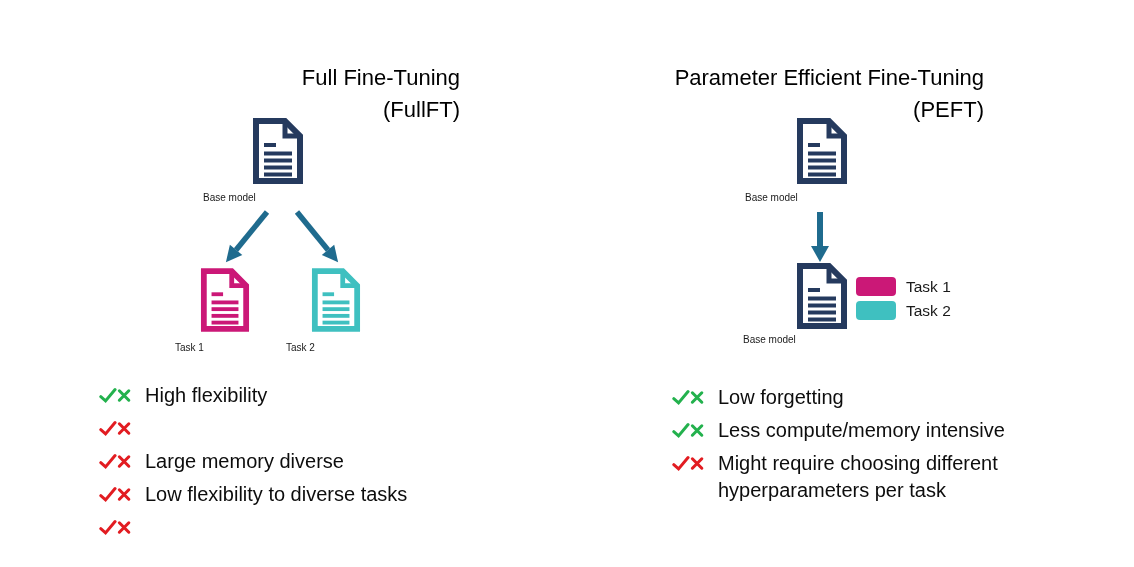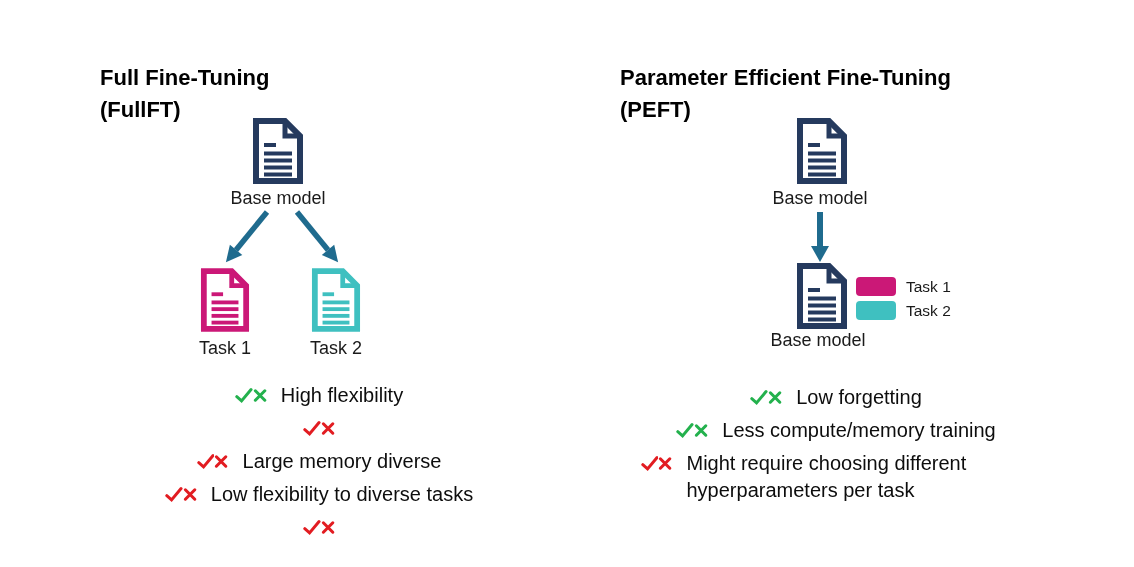--- a/index.html
+++ b/index.html
@@ -2,29 +2,29 @@
 <html><head>
 <meta charset="utf-8">
 <style>
   html,body{margin:0;padding:0;background:#ffffff;}
   .canvas{
     position:relative;width:1134px;height:567px;background:#ffffff;overflow:hidden;
     font-family:"Liberation Sans", sans-serif;color:#0d0d0d;
   }
   .abs{position:absolute;}
   .title{
-    font-size:22px;line-height:32px;font-weight:700;text-align:left;color:#000;
+    font-size:22px;line-height:32px;font-weight:400;text-align:right;color:#000;
   }
   .small-label{
-    font-size:18px;line-height:18px;text-align:center;color:#1a1a1a;
+    font-size:10px;line-height:18px;color:#1a1a1a;
   }
   .doc svg{display:block;width:100%;height:100%;}
   .legend-swatch{border-radius:4px;}
   .legend-label{font-size:15.5px;line-height:19px;color:#1a1a1a;}
-  .list{display:flex;flex-direction:column;align-items:center;}
+  .list{display:flex;flex-direction:column;align-items:flex-start;}
   .row{
     display:flex;align-items:flex-start;margin-bottom:6px;min-height:27px;
   }
   .mark{
     width:32px;height:27px;display:flex;align-items:center;justify-content:flex-start;
     flex:0 0 32px;
   }
   .mark svg{display:block;}
   .icon-check,.icon-cross{display:none;}
   .row.check .icon-check{display:block;}
@@ -142,21 +142,21 @@
       </svg>
       <svg class="icon-cross" width="23" height="23" viewBox="0 0 24 24" aria-hidden="true">
         <path d="M4 4 L20 20 M20 4 L4 20" fill="none" stroke="currentColor" stroke-width="5.2" stroke-linecap="round"></path>
       </svg>
     </span>
   </div>
       </div>
   </section>
 
   <section>
-    <h2 class="abs title" style="left:620px;top:44px;width:400px;">
+    <h2 class="abs title" style="left:584px;top:44px;width:400px;">
       <span>Parameter Efficient Fine-Tuning</span><br>
       <span>(PEFT)</span>
     </h2>
 
     <div class="abs doc" style="left: 796px; top: 118px; width: 52px; height: 66px; color: rgb(37, 58, 94);">
       <svg viewBox="0 0 52 66" aria-hidden="true">
         <path d="M4 3 H33 L48 18 V63 H4 Z" fill="#ffffff" stroke="currentColor" stroke-width="6" stroke-linejoin="miter"></path>
         <path d="M33 3 V18 H48" fill="none" stroke="currentColor" stroke-width="5"></path>
         <line x1="12" y1="27" x2="24" y2="27" stroke="currentColor" stroke-width="4"></line>
         <line x1="12" y1="35.5" x2="40" y2="35.5" stroke="currentColor" stroke-width="4"></line>
@@ -183,42 +183,42 @@
         <line x1="12" y1="56.5" x2="40" y2="56.5" stroke="currentColor" stroke-width="4"></line>
       </svg>
     </div>
     <div class="abs small-label" style="left:743px;top:331px;width:150px;">Base model</div>
 
     <div class="abs legend-swatch" style="left: 856px; top: 277px; width: 40px; height: 19px; background: rgb(203, 24, 119);"></div>
     <div class="abs legend-label" style="left:906px;top:277px;">Task 1</div>
     <div class="abs legend-swatch" style="left: 856px; top: 301px; width: 40px; height: 19px; background: rgb(63, 192, 192);"></div>
     <div class="abs legend-label" style="left:906px;top:301px;">Task 2</div>
 
-    <div class="abs list list-right" style="left:616px;top:384px;width:440px;">
+    <div class="abs list list-right" style="left:672px;top:384px;width:440px;">
         <div class="row check">
     <span class="mark" style="color: rgb(35, 177, 77);">
       <svg class="icon-check" width="29" height="25" viewBox="0 0 30 26" aria-hidden="true">
         <path d="M3 15 L11 22 L27 3" fill="none" stroke="currentColor" stroke-width="5" stroke-linecap="round" stroke-linejoin="miter"></path>
       </svg>
       <svg class="icon-cross" width="23" height="23" viewBox="0 0 24 24" aria-hidden="true">
         <path d="M4 4 L20 20 M20 4 L4 20" fill="none" stroke="currentColor" stroke-width="5.2" stroke-linecap="round"></path>
       </svg>
     </span>
     <span class="row-text">Low forgetting</span>
   </div>
         <div class="row check">
     <span class="mark" style="color: rgb(35, 177, 77);">
       <svg class="icon-check" width="29" height="25" viewBox="0 0 30 26" aria-hidden="true">
         <path d="M3 15 L11 22 L27 3" fill="none" stroke="currentColor" stroke-width="5" stroke-linecap="round" stroke-linejoin="miter"></path>
       </svg>
       <svg class="icon-cross" width="23" height="23" viewBox="0 0 24 24" aria-hidden="true">
         <path d="M4 4 L20 20 M20 4 L4 20" fill="none" stroke="currentColor" stroke-width="5.2" stroke-linecap="round"></path>
       </svg>
     </span>
-    <span class="row-text">Less compute/memory training</span>
+    <span class="row-text">Less compute/memory intensive</span>
   </div>
         <div class="row cross">
     <span class="mark" style="color: rgb(226, 28, 33);">
       <svg class="icon-check" width="29" height="25" viewBox="0 0 30 26" aria-hidden="true">
         <path d="M3 15 L11 22 L27 3" fill="none" stroke="currentColor" stroke-width="5" stroke-linecap="round" stroke-linejoin="miter"></path>
       </svg>
       <svg class="icon-cross" width="23" height="23" viewBox="0 0 24 24" aria-hidden="true">
         <path d="M4 4 L20 20 M20 4 L4 20" fill="none" stroke="currentColor" stroke-width="5.2" stroke-linecap="round"></path>
       </svg>
     </span>

